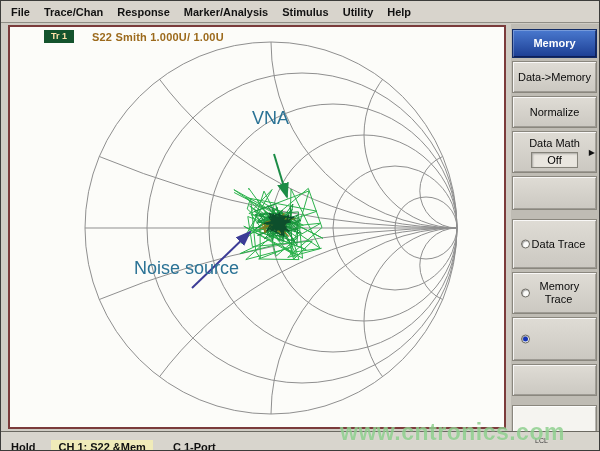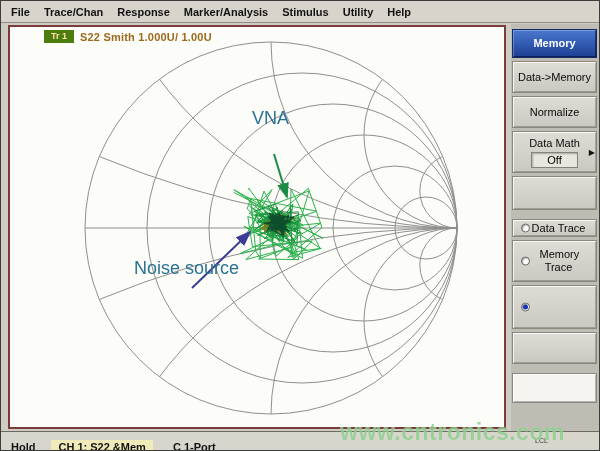--- a/index.html
+++ b/index.html
@@ -21,22 +21,22 @@
   .display {
     position:absolute; left:7px; top:24px; width:498px; height:404px;
     border:2px solid #7b3b3b; background:#fcfcf9;
   }
   .smith-svg { position:absolute; left:0; top:0; }
   .trace-row {
     position:absolute; left:34px; top:3px; display:flex; align-items:center;
     font-size:11px; font-weight:bold; z-index:5;
   }
   .tr-badge {
-    background:#4d7c0f; color:#ffe2a8; font-size:9px; font-weight:bold;
-    padding:1px 7px; margin-right:6px; line-height:11px;
+    background:#14532d; color:#ffe2a8; font-size:9px; font-weight:bold;
+    padding:1px 7px; margin-right:18px; line-height:11px;
   }
   .tr-label { color:#9c6a1c; letter-spacing:.2px; }
   .sweep-row {
     position:absolute; left:5px; right:5px; bottom:3px; height:14px;
     display:flex; align-items:center; font-size:11px; font-weight:bold; color:#111;
     z-index:5;
   }
   .stop-sq { width:13px; height:13px; background:#000; margin-right:12px; }
   .mem-dash { color:#8f8f00; margin-left:9px; font-weight:bold; letter-spacing:-1px; }
   .spacer { flex:1; }
@@ -179,21 +179,21 @@
       <span class="klabel">Normalize</span>
     </div>
     <div class="skey no-radio" style="height:42px">
       <span class="klabel">Data Math</span>
       <span class="inset">Off</span>
       <span class="submenu-arrow">▶</span>
     </div>
     <div class="skey blank no-radio" style="height:34px">
       <span class="klabel">&nbsp;</span>
     </div>
-    <div class="skey gap8" style="height:18px">
+    <div class="skey gap8" style="height:50px">
       <span class="radio"></span>
       <span class="klabel">Data Trace</span>
     </div>
     <div class="skey" style="height:42px">
       <span class="radio"></span>
       <span class="klabel" style="width:58px">Memory Trace</span>
     </div>
     <div class="skey" style="height:44px">
       <span class="radio on"></span>
     </div>

